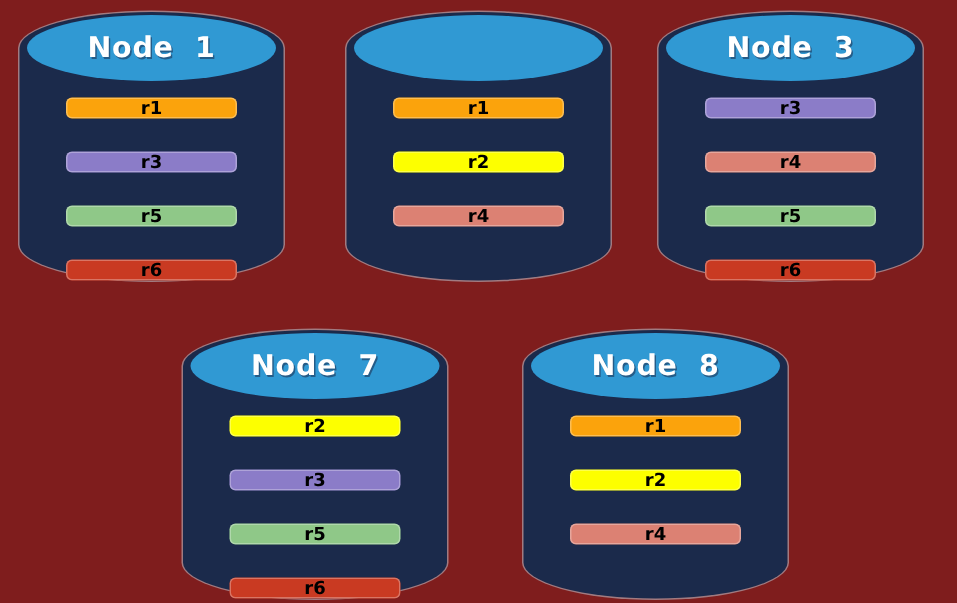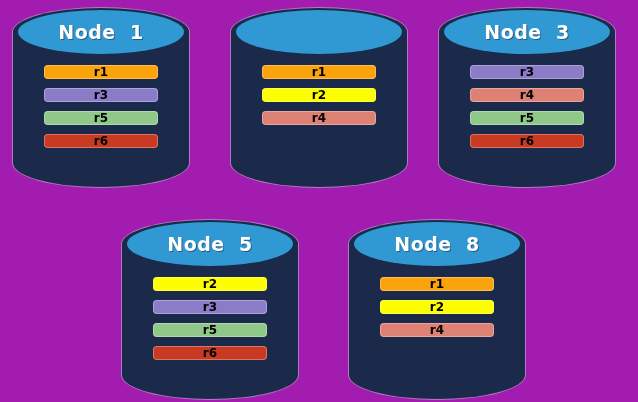--- a/index.html
+++ b/index.html
@@ -5,21 +5,21 @@
   html, body {
     margin: 0;
     padding: 0;
     background: #ffffff;
     font-family: "DejaVu Sans", "Liberation Sans", sans-serif;
   }
   #canvas {
     position: relative;
     width: 638px;
     height: 402px;
-    background: #a21caf;
+    background: #7f1d1d;
     overflow: hidden;
   }
   .cylinder {
     position: absolute;
     width: 176px;
     height: 179px;
   }
   .cyl-body {
     position: absolute;
     inset: 0;
@@ -51,21 +51,21 @@
   }
   .bars {
     position: absolute;
     top: 57px;
     left: 17.5%;
     right: 17.5%;
   }
   .bar {
     height: 14px;
     line-height: 14px;
-    margin-bottom: 9px;
+    margin-bottom: 22px;
     border-radius: 4px;
     text-align: center;
     color: #000000;
     font-size: 12px;
     font-weight: bold;
     box-shadow: inset 0 0 0 1px rgba(255, 255, 255, 0.3);
   }
   
   #node1 { left: 13px;  top: 8px; }
   #node2 { left: 231px; top: 8px; }
@@ -108,21 +108,21 @@
       <div class="bar" style="background-color: rgb(139, 124, 200);">r3</div>
       <div class="bar" style="background-color: rgb(220, 129, 115);">r4</div>
       <div class="bar" style="background-color: rgb(143, 200, 136);">r5</div>
       <div class="bar" style="background-color: rgb(201, 58, 34);">r6</div>
     </div>
   </div>
 
   <div class="cylinder" id="node4">
     <div class="cyl-body" style="background-color: rgb(27, 42, 75);"></div>
     <div class="cyl-top" style="background-color: rgb(48, 153, 211);"></div>
-    <div class="cyl-title">Node  5</div>
+    <div class="cyl-title">Node  7</div>
     <div class="bars">
       <div class="bar" style="background-color: rgb(253, 255, 0);">r2</div>
       <div class="bar" style="background-color: rgb(139, 124, 200);">r3</div>
       <div class="bar" style="background-color: rgb(143, 200, 136);">r5</div>
       <div class="bar" style="background-color: rgb(201, 58, 34);">r6</div>
     </div>
   </div>
 
   <div class="cylinder" id="node5">
     <div class="cyl-body" style="background-color: rgb(27, 42, 75);"></div>

